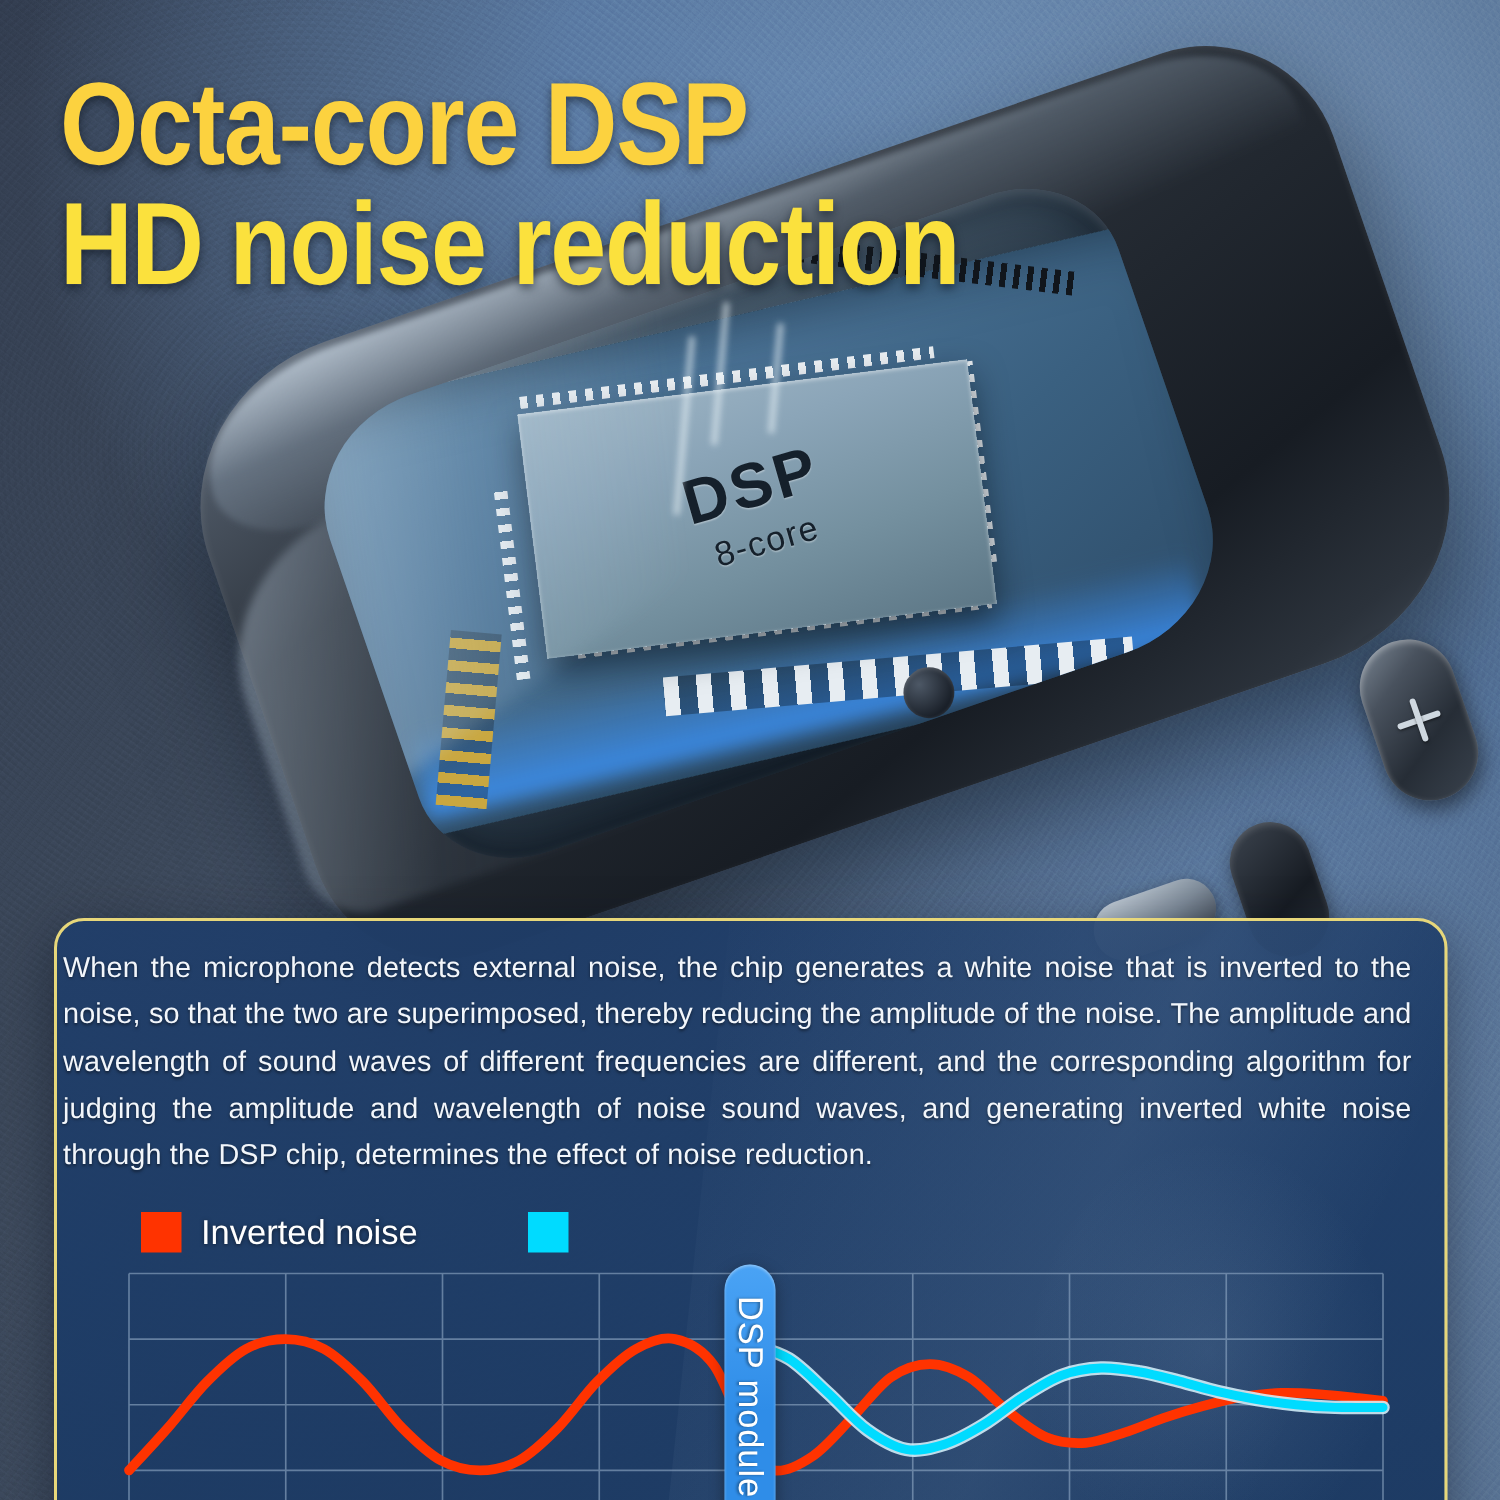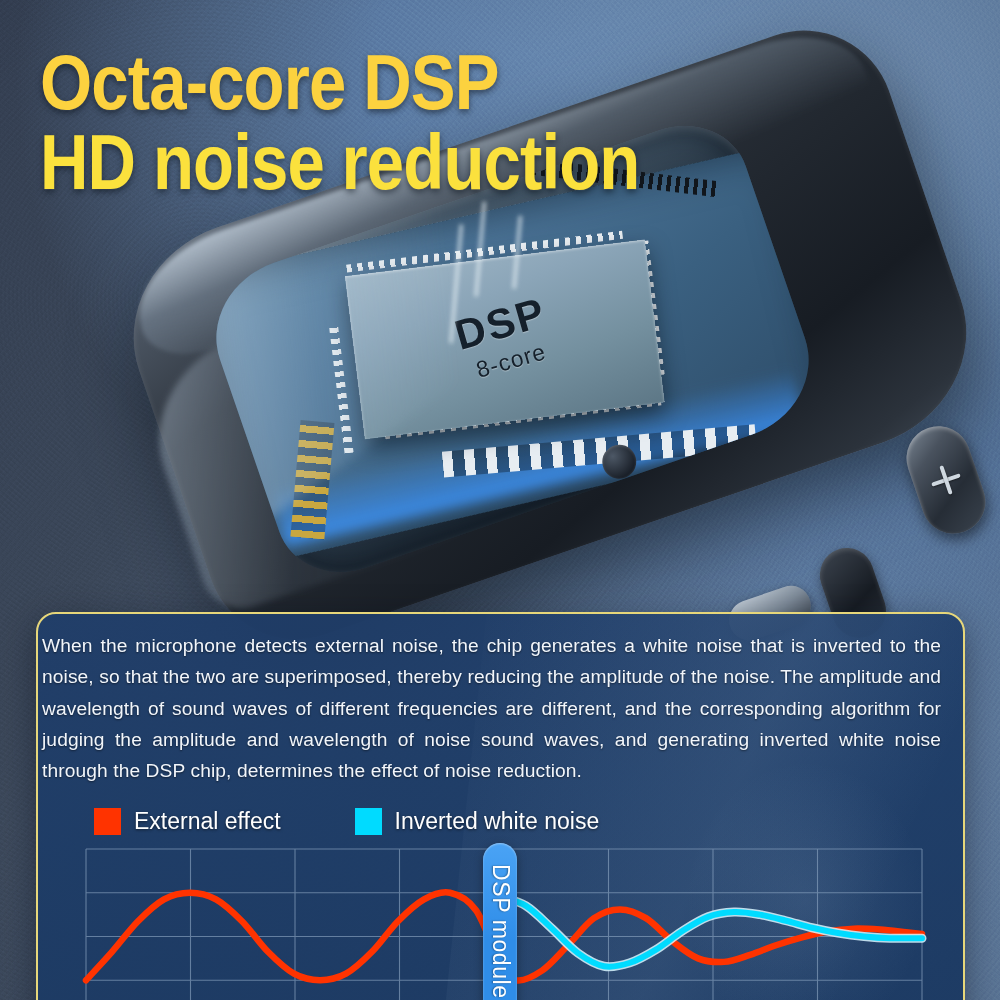--- a/index.html
+++ b/index.html
@@ -282,25 +282,24 @@
 
   <div class="card">
     <div class="card-sheen"></div>
     <div class="card-sheen2"></div>
 
     <p class="paragraph">When the microphone detects external noise, the chip generates a white noise that is inverted to the noise, so that the two are superimposed, thereby reducing the amplitude of the noise. The amplitude and wavelength of sound waves of different frequencies are different, and the corresponding algorithm for judging the amplitude and wavelength of noise sound waves, and generating inverted white noise through the DSP chip, determines the effect of noise reduction.</p>
 
     <div class="legend">
       <div class="legend-item">
         <span class="swatch sw-red"></span>
-        <span class="legend-label">External effect</span>
+        <span class="legend-label">Inverted noise</span>
       </div>
       <div class="legend-item">
         <span class="swatch sw-cyan"></span>
-        <span class="legend-label">Inverted white noise</span>
       </div>
     </div>
 
     <div class="chart">
       <svg width="836" height="175" viewBox="0 0 836 175">
         <g id="grid-group" stroke="#8fa8c4" stroke-width="1.1" opacity=".62">
             <line x1="0" y1="0" x2="0" y2="175"></line>
             <line x1="104.5" y1="0" x2="104.5" y2="175"></line>
             <line x1="209" y1="0" x2="209" y2="175"></line>
             <line x1="313.5" y1="0" x2="313.5" y2="175"></line>

